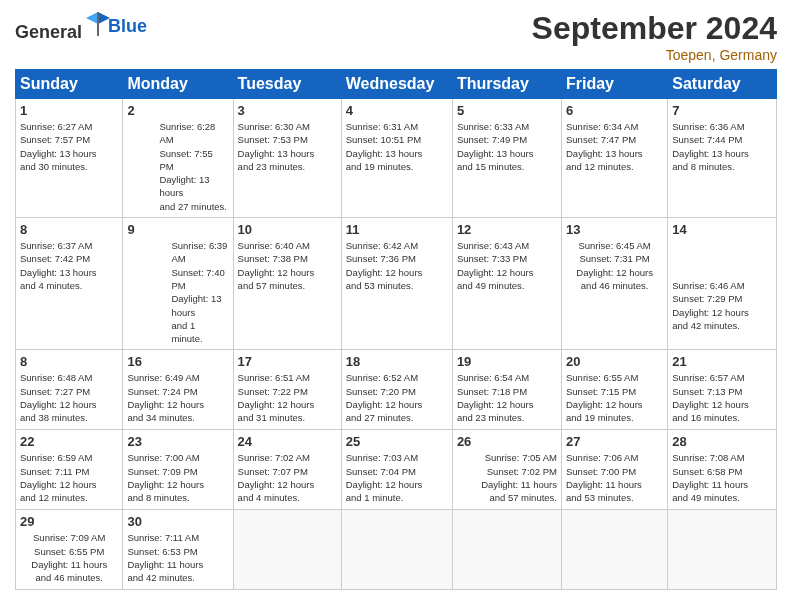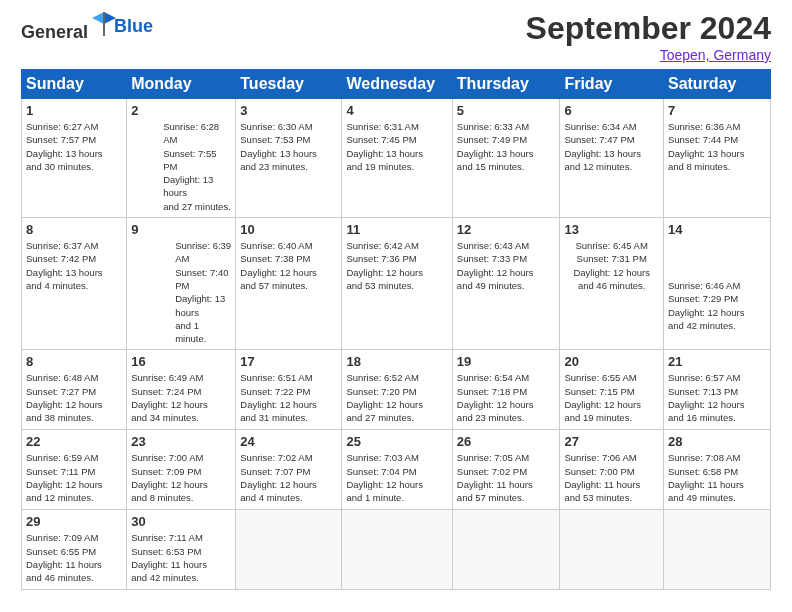--- a/index.html
+++ b/index.html
@@ -5,21 +5,21 @@
     * { margin: 0; padding: 0; box-sizing: border-box; }
     body {
       width: 792px;
       height: 612px;
       font-family: Arial, sans-serif;
       background: #fff;
       overflow: hidden;
     }
     .page {
       width: 792px;
-      padding: 10px 21px;
+      padding: 10px 15px;
     }
     .header {
       display: flex;
       align-items: flex-start;
       justify-content: space-between;
       margin-bottom: 6px;
     }
     .logo {
       display: flex;
       align-items: center;
@@ -32,22 +32,21 @@
     .title-area {
       text-align: right;
     }
     .month-title {
       font-size: 32px;
       font-weight: bold;
       color: #333;
     }
     .location {
       font-size: 14px;
-      color: #6d28d9;
-      text-decoration: underline;
+      color: #a16207;
     }
     table {
       width: 100%;
       border-collapse: collapse;
       font-size: 10px;
     }
     thead tr th {
       background-color: #1565c0;
       color: #fff;
       padding: 5px 4px;
@@ -131,21 +130,21 @@
           <td>
             <span class="day-num">3</span>
             <div class="day-info" style="white-space: pre-line;">Sunrise: 6:30 AM
 Sunset: 7:53 PM
 Daylight: 13 hours
 and 23 minutes.</div>
           </td>
           <td>
             <span class="day-num">4</span>
             <div class="day-info" style="white-space: pre-line;">Sunrise: 6:31 AM
-Sunset: 7:45 PM
+Sunset: 10:51 PM
 Daylight: 13 hours
 and 19 minutes.</div>
           </td>
           <td>
             <span class="day-num">5</span>
             <div class="day-info" style="white-space: pre-line;">Sunrise: 6:33 AM
 Sunset: 7:49 PM
 Daylight: 13 hours
 and 15 minutes.</div>
           </td>
@@ -290,21 +289,21 @@
           </td>
           <td>
             <span class="day-num">25</span>
             <div class="day-info" style="white-space: pre-line;">Sunrise: 7:03 AM
 Sunset: 7:04 PM
 Daylight: 12 hours
 and 1 minute.</div>
           </td>
           <td>
             <span class="day-num">26</span>
-            <div class="day-info" style="white-space: pre-line;">Sunrise: 7:05 AM
+            <div class="day-info" style="white-space: pre-line; text-align: right;">Sunrise: 7:05 AM
 Sunset: 7:02 PM
 Daylight: 11 hours
 and 57 minutes.</div>
           </td>
           <td>
             <span class="day-num">27</span>
             <div class="day-info" style="white-space: pre-line;">Sunrise: 7:06 AM
 Sunset: 7:00 PM
 Daylight: 11 hours
 and 53 minutes.</div>
@@ -313,21 +312,21 @@
             <span class="day-num">28</span>
             <div class="day-info" style="white-space: pre-line;">Sunrise: 7:08 AM
 Sunset: 6:58 PM
 Daylight: 11 hours
 and 49 minutes.</div>
           </td>
         </tr>
         <tr>
           <td>
             <span class="day-num">29</span>
-            <div class="day-info" style="white-space: pre-line;">Sunrise: 7:09 AM
+            <div class="day-info" style="white-space: pre-line; text-align: center;">Sunrise: 7:09 AM
 Sunset: 6:55 PM
 Daylight: 11 hours
 and 46 minutes.</div>
           </td>
           <td>
             <span class="day-num">30</span>
             <div class="day-info" style="white-space: pre-line;">Sunrise: 7:11 AM
 Sunset: 6:53 PM
 Daylight: 11 hours
 and 42 minutes.</div>

